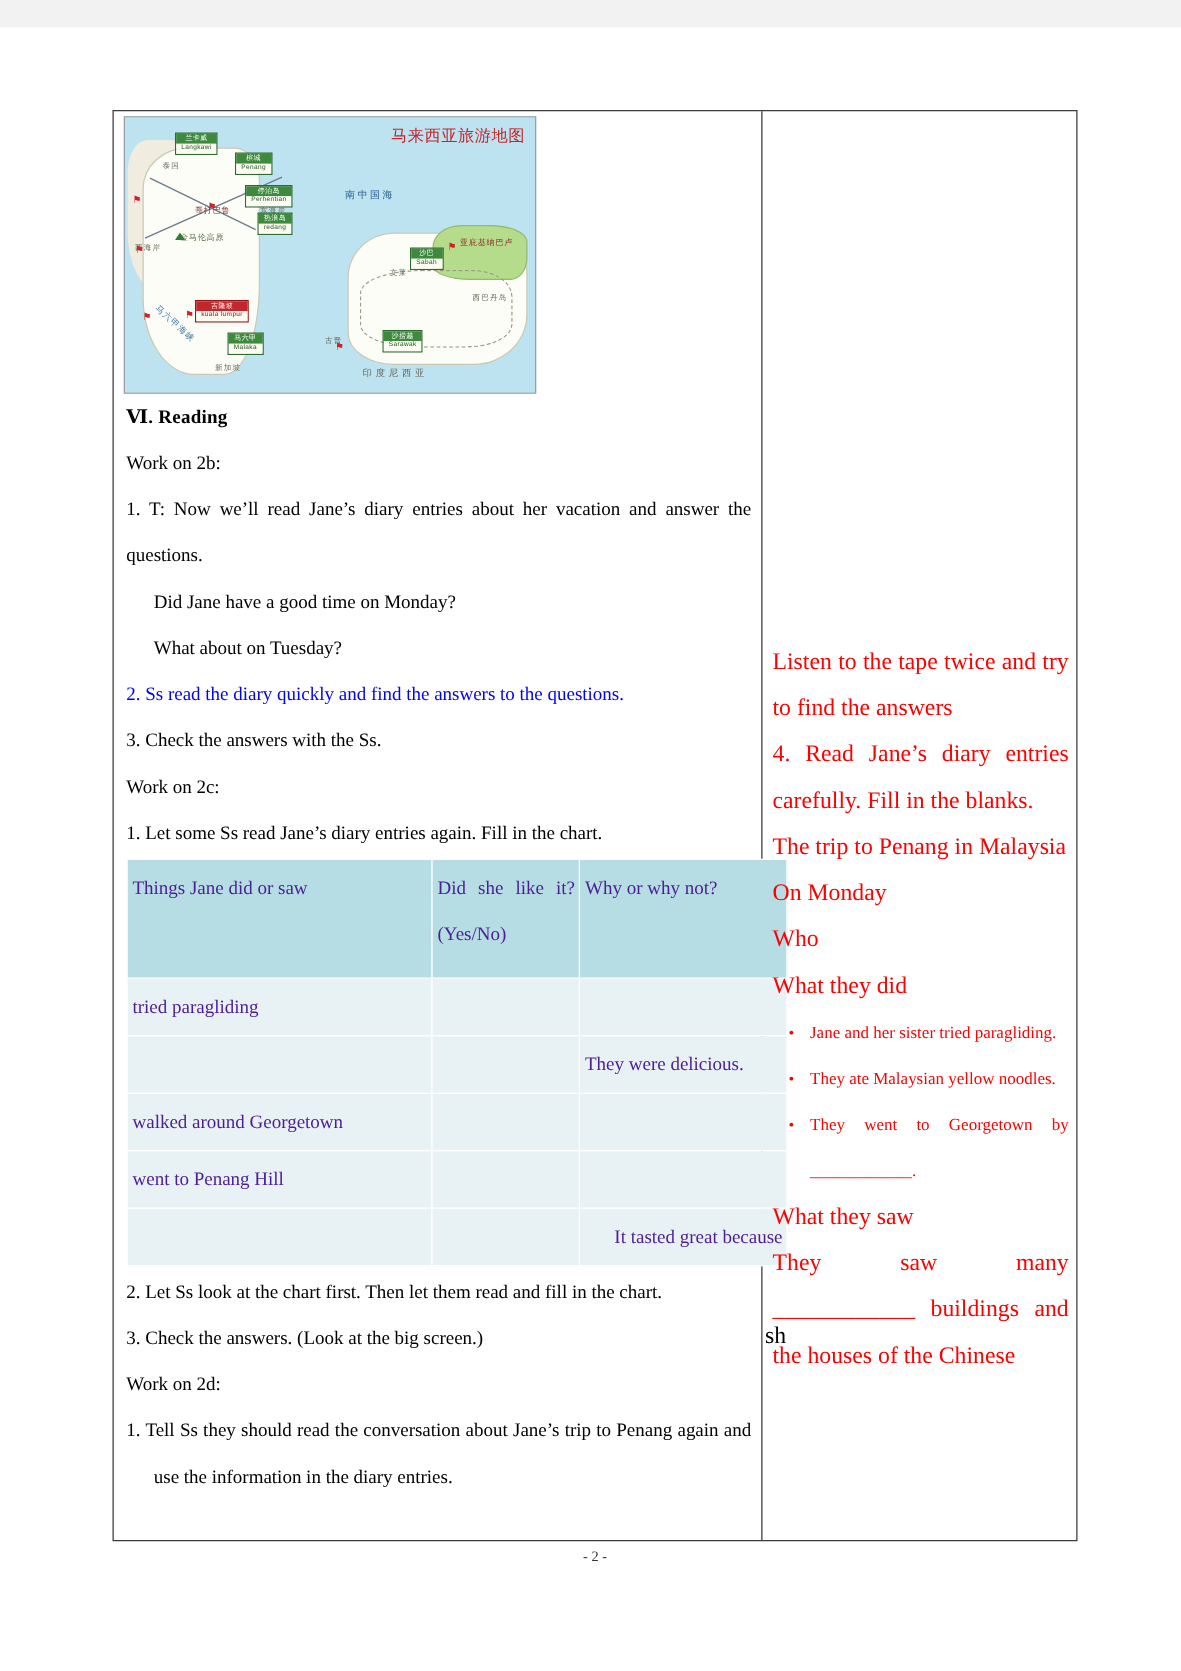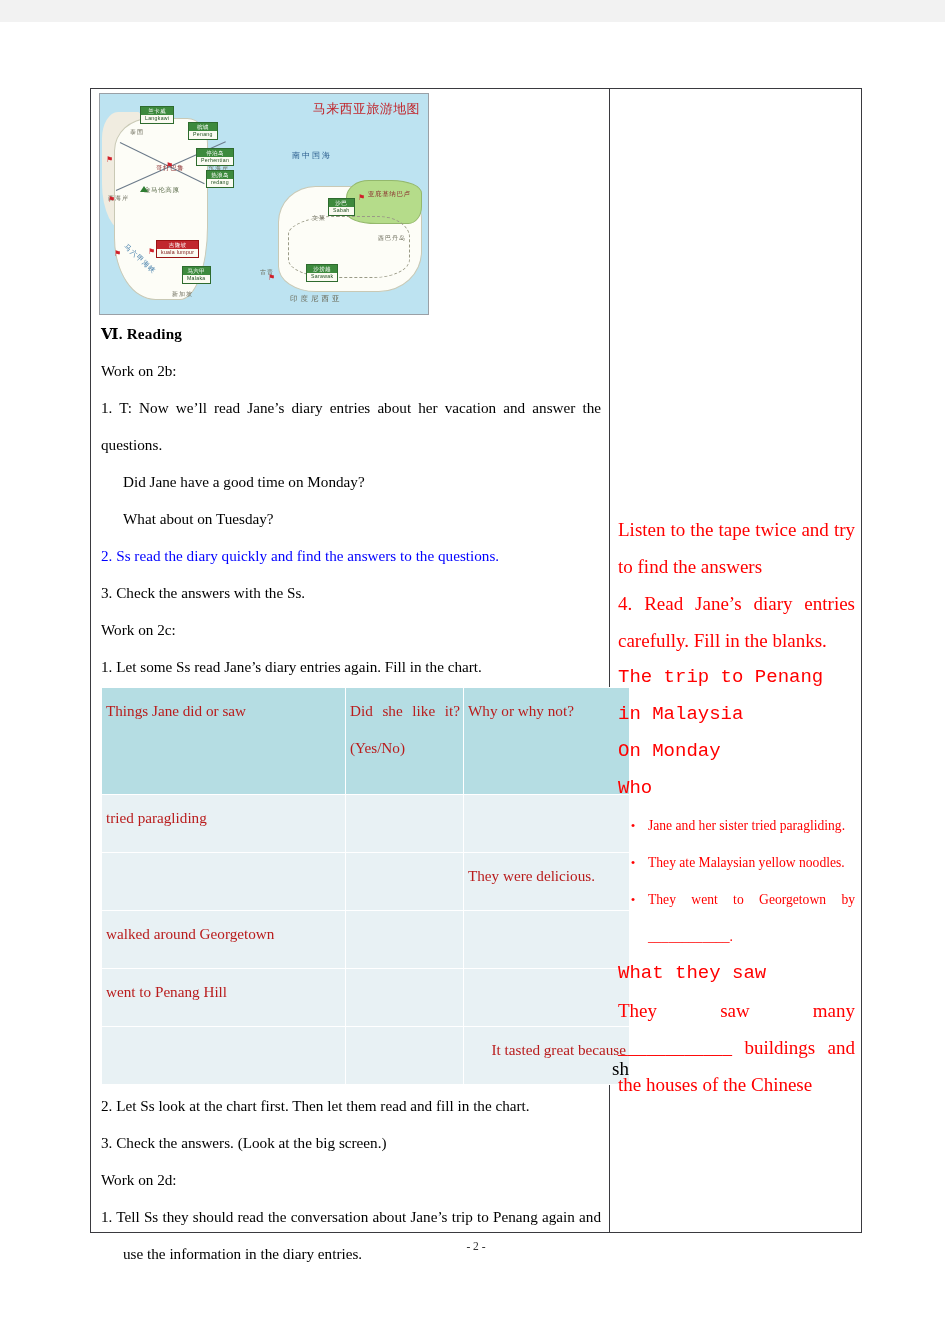--- a/index.html
+++ b/index.html
@@ -213,24 +213,24 @@
 
   
   .chart {
     border-collapse: collapse;
     table-layout: fixed;
     width: 504px;
     margin: 2px 0 2px 0;
   }
   .chart td {
     vertical-align: top;
-    padding: 4px 3px 16px 4px;
+    padding: 4px 3px 4px 4px;
     font-size: 15.2px;
     line-height: 37px;
-    color: #b91c1c;
+    color: #4c1d95;
     border: 1.5px solid #ffffff;
     text-align: justify;
     text-justify: inter-word;
     overflow: visible;
     white-space: nowrap;
   }
   .chart td.wrapcell { white-space: normal; }
   .chart tr.hdr td {
     background: #b5dde3;
     height: 86px;
@@ -250,21 +250,21 @@
   .rpad-top { height: 422px; }
   .rp {
     font-size: 19px;
     line-height: 37px;
     color: #ff0000;
     text-align: justify;
     text-justify: inter-word;
     margin: 0;
     white-space: pre-wrap;
   }
-  .rp.nojust { text-align: left; font-family: Liberation Mono, monospace; }
+  .rp.nojust { text-align: left; }
   .bullet-li {
     display: flex;
     align-items: flex-start;
     font-size: 13.6px;
     line-height: 37px;
     color: #ff0000;
   }
   .bullet-dot {
     width: 30px;
     flex: 0 0 30px;
@@ -316,21 +316,21 @@
       <div class="map-wrap">
         <div class="map-sea"></div>
         <div class="peninsula2"></div>
         <div class="peninsula"></div>
         <div class="borneo"></div>
         <div class="sabah"></div>
         <div class="sarawak-dash"></div>
 
         <div class="m-title">马来西亚旅游地图</div>
 
-        <div class="m-sea-cn" style="left:192px; top:56px;">南中国海</div>
+        <div class="m-sea-cn" style="left:176px; top:56px;">南中国海</div>
         <div class="m-sea-cn" style="left:20px; top:160px; font-size:7px; letter-spacing:1px; transform:rotate(42deg); color:#3e7aa8;">马六甲海峡</div>
 
         <div class="m-cn-small" style="left:30px; top:34px;">泰国</div>
         <div class="m-cn-small" style="left:108px; top:70px;">东海岸</div>
         <div class="m-cn-small" style="left:8px; top:100px;">西海岸</div>
         <div class="m-cn-small" style="left:72px; top:196px;">新加坡</div>
         <div class="m-cn-small" style="left:190px; top:200px; font-size:7.5px; letter-spacing:3px;">印度尼西亚</div>
         <div class="m-cn-small" style="left:212px; top:120px;">文莱</div>
         <div class="m-cn-small" style="left:278px; top:140px;">西巴丹岛</div>
         <div class="m-cn-small" style="left:160px; top:174px;">古晋</div>
@@ -441,20 +441,21 @@
 
     <div class="col-right">
       <div class="rx">
         <div class="rpad-top"></div>
 
         <div class="rp">Listen to the tape twice and try to find the answers</div>
         <div class="rp">4. Read Jane’s diary entries carefully. Fill in the blanks.</div>
         <div class="rp nojust">The trip to Penang in Malaysia</div>
         <div class="rp nojust">On Monday</div>
         <div class="rp nojust">Who</div>
+        <div class="rp nojust">What they did</div>
 
         <div class="bullet-li">
           <span class="bullet-dot">•</span>
           <span class="bullet-text">Jane and her sister tried paragliding.</span>
         </div>
         <div class="bullet-li">
           <span class="bullet-dot">•</span>
           <span class="bullet-text">They ate Malaysian yellow noodles.</span>
         </div>
         <div class="bullet-li">

